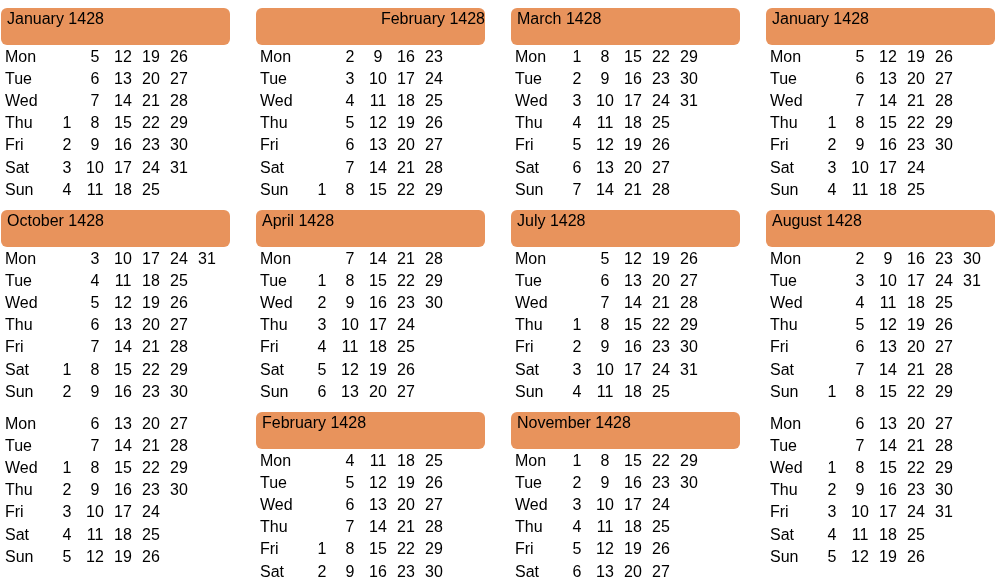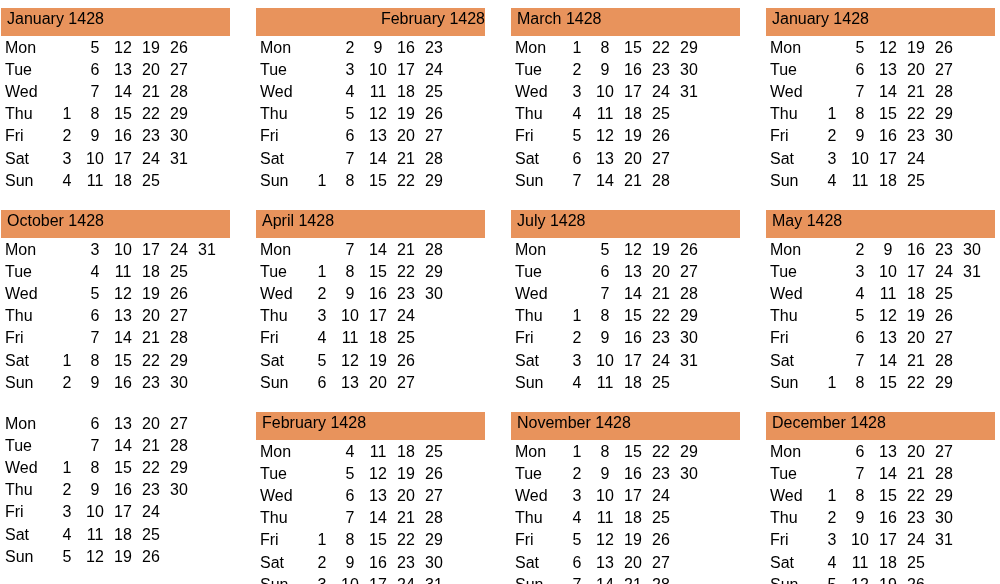--- a/index.html
+++ b/index.html
@@ -14,27 +14,28 @@
     width: 1000px;
     height: 584px;
     background: #ffffff;
     overflow: hidden;
   }
   .month {
     position: absolute;
     width: 229px;
   }
   .month-header {
-    height: 28px;
+    height: 37px;
     line-height: 22px;
     font-size: 16px;
     padding-left: 6px;
     box-sizing: border-box;
     white-space: nowrap;
     overflow: hidden;
+    border-radius: 6px;
   }
   .month-rows {
     padding-top: 1px;
   }
   .day-row {
     height: 22.1px;
     display: flex;
     align-items: center;
     font-size: 16px;
   }
@@ -549,21 +550,21 @@
             <span class="date-cell">18</span>
             <span class="date-cell">25</span>
             <span class="date-cell"></span>
             <span class="date-cell"></span>
           </div>
         </div>
   </div>
 
   <div class="month" style="left: 766px; top: 210px;">
     <div class="month-header" style="background: rgb(232, 147, 92);">
-      <span>May 1428</span>
+      <span>August 1428</span>
     </div>
     <div class="month-rows">
           <div class="day-row">
             <span class="day-label">Mon</span>
             <span class="date-cell"></span>
             <span class="date-cell">2</span>
             <span class="date-cell">9</span>
             <span class="date-cell">16</span>
             <span class="date-cell">23</span>
             <span class="date-cell">30</span>
@@ -829,23 +830,20 @@
             <span class="date-cell">14</span>
             <span class="date-cell">21</span>
             <span class="date-cell">28</span>
             <span class="date-cell"></span>
             <span class="date-cell"></span>
           </div>
         </div>
   </div>
 
   <div class="month" style="left: 766px; top: 412px;">
-    <div class="month-header" style="background: rgb(232, 147, 92);">
-      <span>December 1428</span>
-    </div>
     <div class="month-rows">
           <div class="day-row">
             <span class="day-label">Mon</span>
             <span class="date-cell"></span>
             <span class="date-cell">6</span>
             <span class="date-cell">13</span>
             <span class="date-cell">20</span>
             <span class="date-cell">27</span>
             <span class="date-cell"></span>
           </div>

